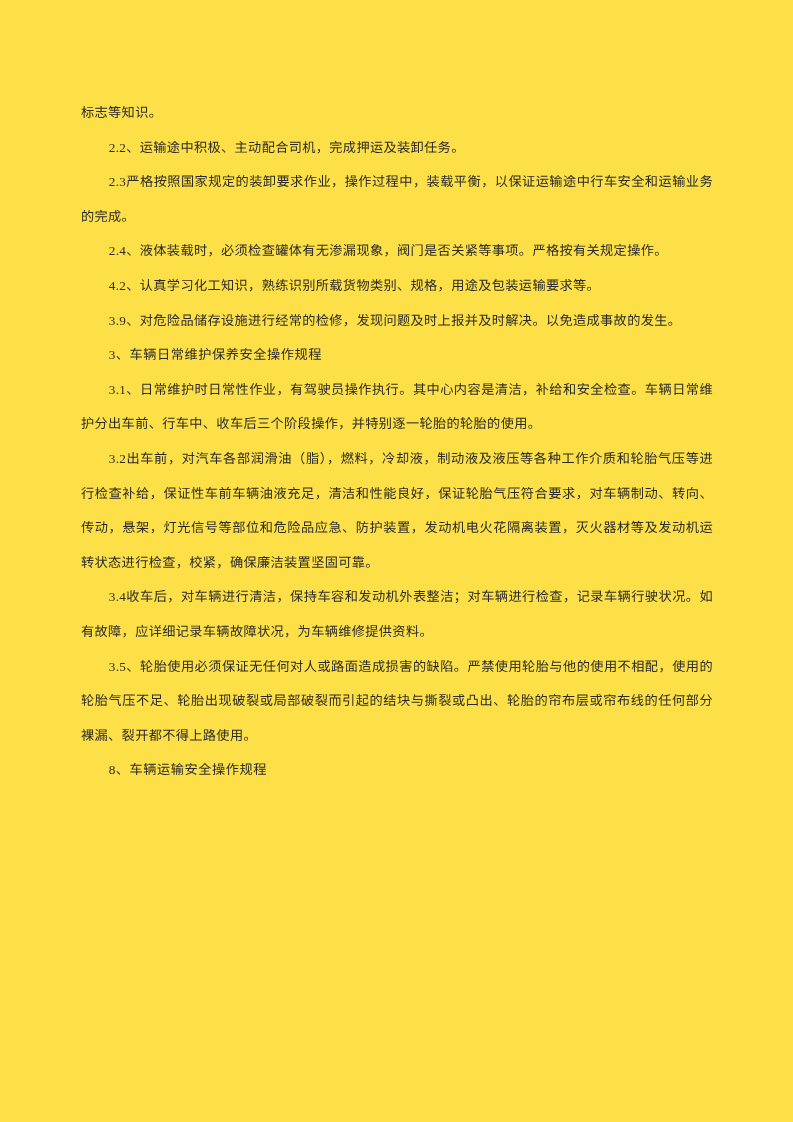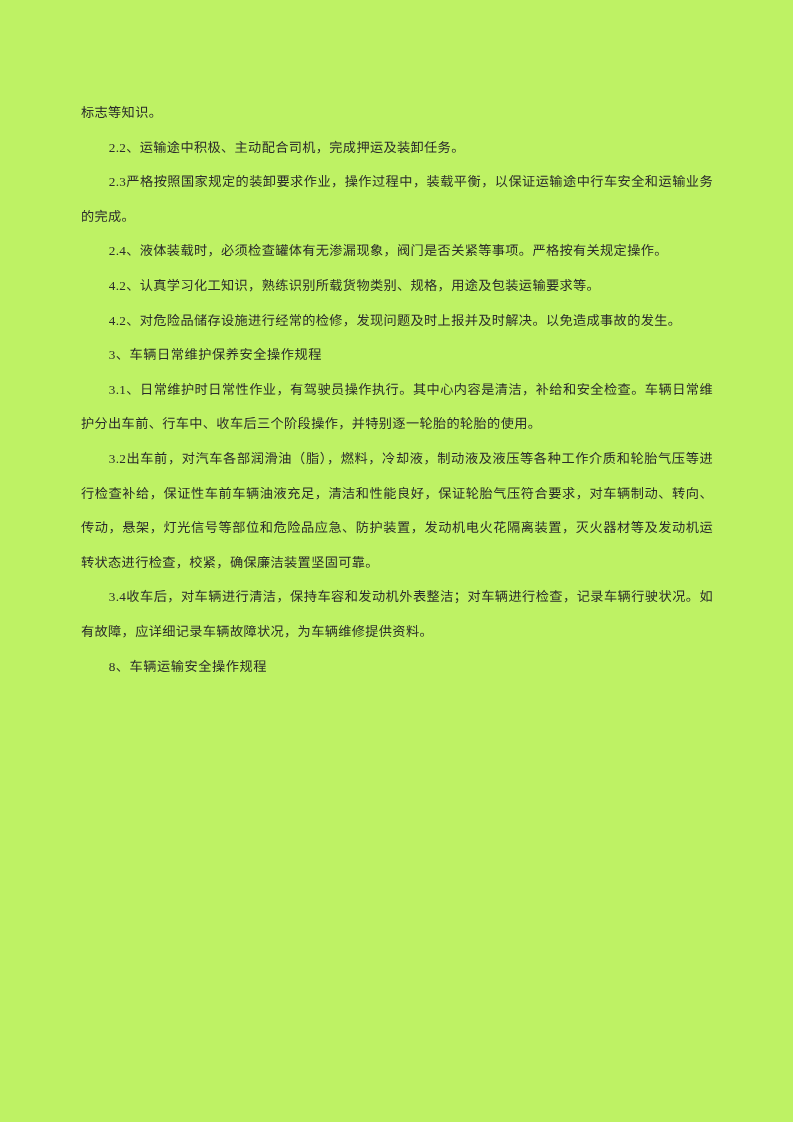--- a/index.html
+++ b/index.html
@@ -7,21 +7,21 @@
     margin: 0;
     padding: 0;
     background: #ffffff;
   }
 
   .page {
     position: relative;
     width: 793px;
     height: 1122px;
     margin: 0 auto;
-    background: #bef264;
+    background: #fde047;
     box-sizing: border-box;
     overflow: hidden;
   }
 
   .doc-body {
     position: absolute;
     left: 81px;
     top: 96px;
     width: 632px;
   }
@@ -63,29 +63,30 @@
 
     <p class="para indent">2.2、运输途中积极、主动配合司机，完成押运及装卸任务。</p>
 
     <p class="para indent">2.3严格按照国家规定的装卸要求作业，操作过程中，装载平衡，以保证运输途中行车安全和运输业务的完成。</p>
 
     <p class="para indent">2.4、液体装载时，必须检查罐体有无渗漏现象，阀门是否关紧等事项。严格按有关规定操作。</p>
 
     <p class="para indent">4.2、认真学习化工知识，熟练识别所载货物类别、规格，用途及包装运输要求等。</p>
 
 
-    <p class="para indent">4.2、对危险品储存设施进行经常的检修，发现问题及时上报并及时解决。以免造成事故的发生。</p>
+    <p class="para indent">3.9、对危险品储存设施进行经常的检修，发现问题及时上报并及时解决。以免造成事故的发生。</p>
 
     <p class="para heading">3、车辆日常维护保养安全操作规程</p>
 
     <p class="para indent">3.1、日常维护时日常性作业，有驾驶员操作执行。其中心内容是清洁，补给和安全检查。车辆日常维护分出车前、行车中、收车后三个阶段操作，并特别逐一轮胎的轮胎的使用。</p>
 
     <p class="para indent">3.2出车前，对汽车各部润滑油（脂），燃料，冷却液，制动液及液压等各种工作介质和轮胎气压等进行检查补给，保证性车前车辆油液充足，清洁和性能良好，保证轮胎气压符合要求，对车辆制动、转向、传动，悬架，灯光信号等部位和危险品应急、防护装置，发动机电火花隔离装置，灭火器材等及发动机运转状态进行检查，校紧，确保廉洁装置坚固可靠。</p>
 
 
     <p class="para indent">3.4收车后，对车辆进行清洁，保持车容和发动机外表整洁；对车辆进行检查，记录车辆行驶状况。如有故障，应详细记录车辆故障状况，为车辆维修提供资料。</p>
 
+    <p class="para indent">3.5、轮胎使用必须保证无任何对人或路面造成损害的缺陷。严禁使用轮胎与他的使用不相配，使用的轮胎气压不足、轮胎出现破裂或局部破裂而引起的结块与撕裂或凸出、轮胎的帘布层或帘布线的任何部分裸漏、裂开都不得上路使用。</p>
 
     <p class="para heading">8、车辆运输安全操作规程</p>
 
 
   </div>
 </div>
 
 </body></html>

